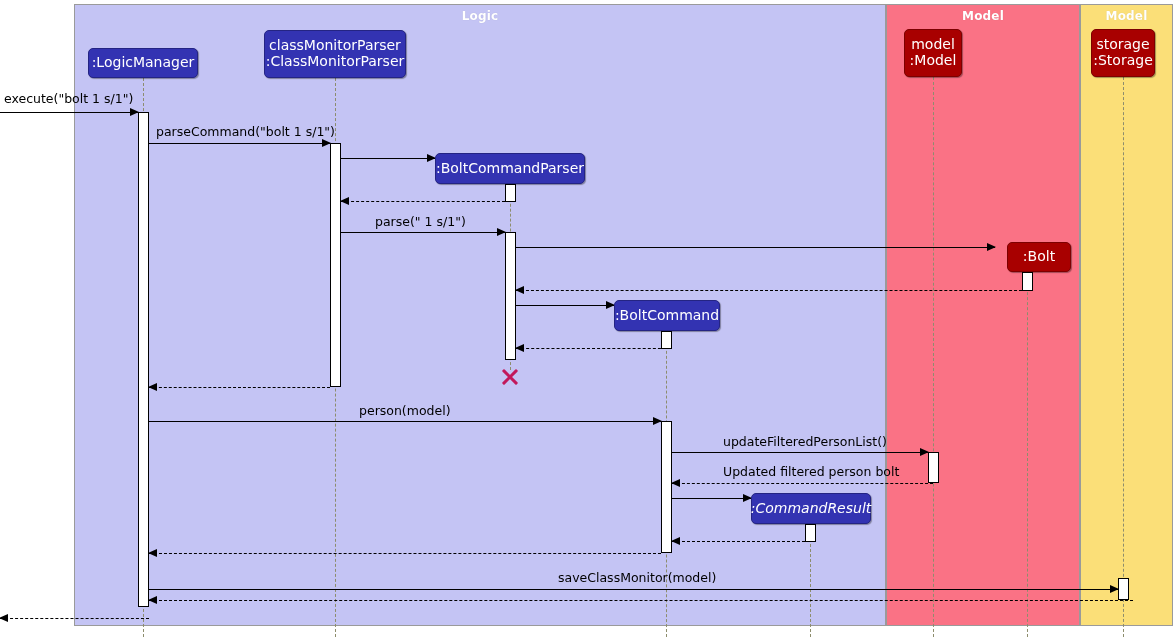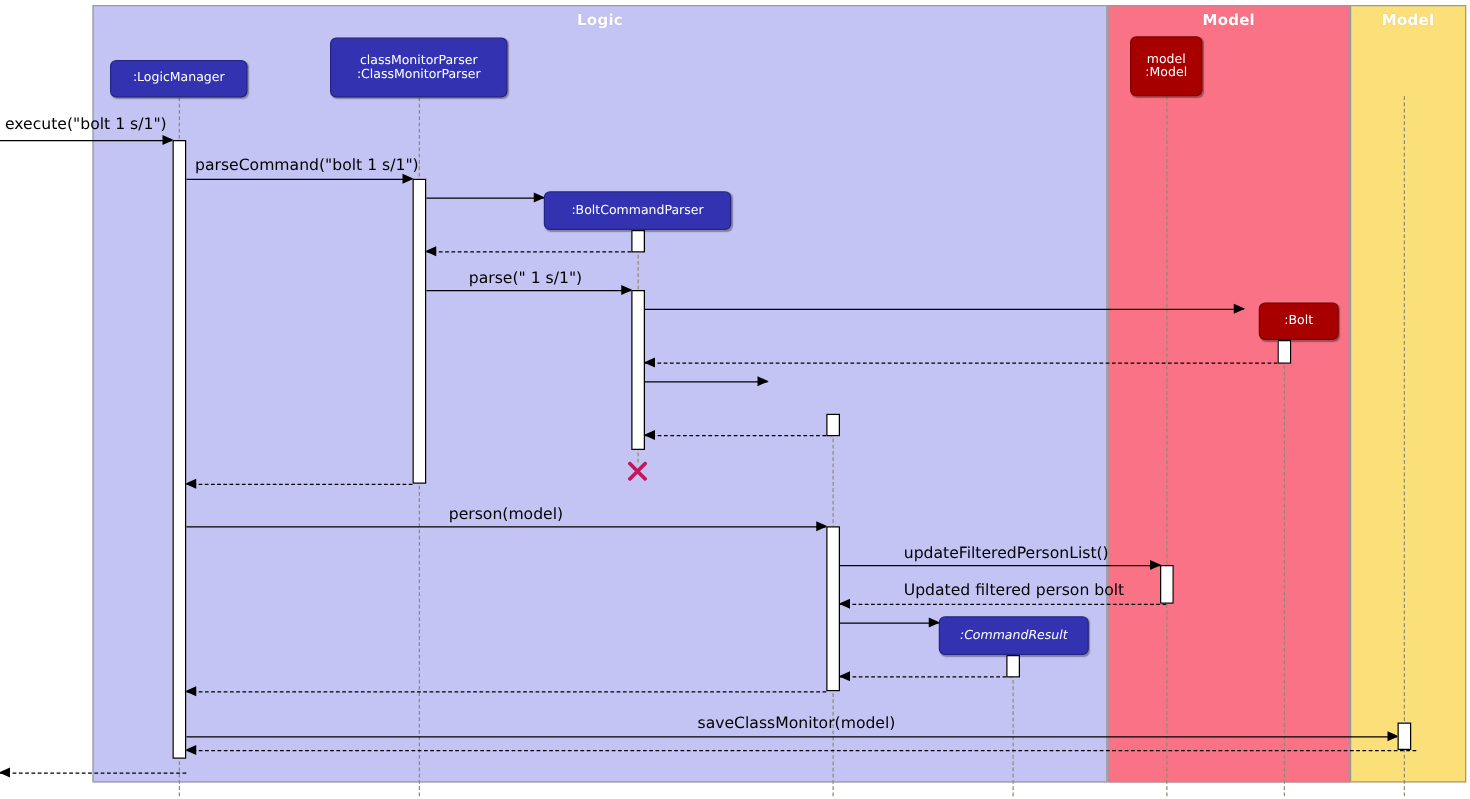--- a/index.html
+++ b/index.html
@@ -37,21 +37,21 @@
     position: absolute;
     width: 0;
     border-left: 1px dashed #8d8d6d;
     z-index: 2;
   }
   .actorbox {
     position: absolute;
     box-sizing: border-box;
     border-radius: 5px;
     color: #ffffff;
-    font-size: 10px;
+    font-size: 14px;
     font-family: "DejaVu Sans", sans-serif;
     display: flex;
     flex-direction: column;
     align-items: center;
     justify-content: center;
     line-height: 1.12;
     z-index: 6;
     box-shadow: 1px 1px 1px rgba(0,0,0,0.35);
     text-align: center;
     white-space: nowrap;
@@ -247,21 +247,28 @@
     <div class="actorbox blue" style="left: 264px; top: 30px; width: 142px; height: 48px;">
       <div>classMonitorParser</div>
       <div>:ClassMonitorParser</div>
     </div>
     <div class="actorbox blue" style="left: 435px; top: 153px; width: 150px; height: 31px;">
       <div>:BoltCommandParser</div>
     </div>
     <div class="actorbox darkred" style="left: 995px; top: 242px; width: 64px; height: 30px; margin-left: 12px;">
       <div>:Bolt</div>
     </div>
+    <div class="actorbox blue" style="left: 614px; top: 300px; width: 106px; height: 31px;">
+      <div>:BoltCommand</div>
+    </div>
     <div class="actorbox blue" style="left: 751px; top: 493px; width: 120px; height: 31px; font-style: italic;">
       <div>:CommandResult</div>
     </div>
     <div class="actorbox darkred" style="left: 904px; top: 29px; width: 58px; height: 48px;">
       <div>model</div>
       <div>:Model</div>
+    </div>
+    <div class="actorbox darkred" style="left: 1091px; top: 29px; width: 64px; height: 48px;">
+      <div>storage</div>
+      <div>:Storage</div>
     </div>
     <div class="xmark" style="left: 500px; top: 367px; width: 20px; height: 20px;"></div>
   </div>
 
 </body></html>

